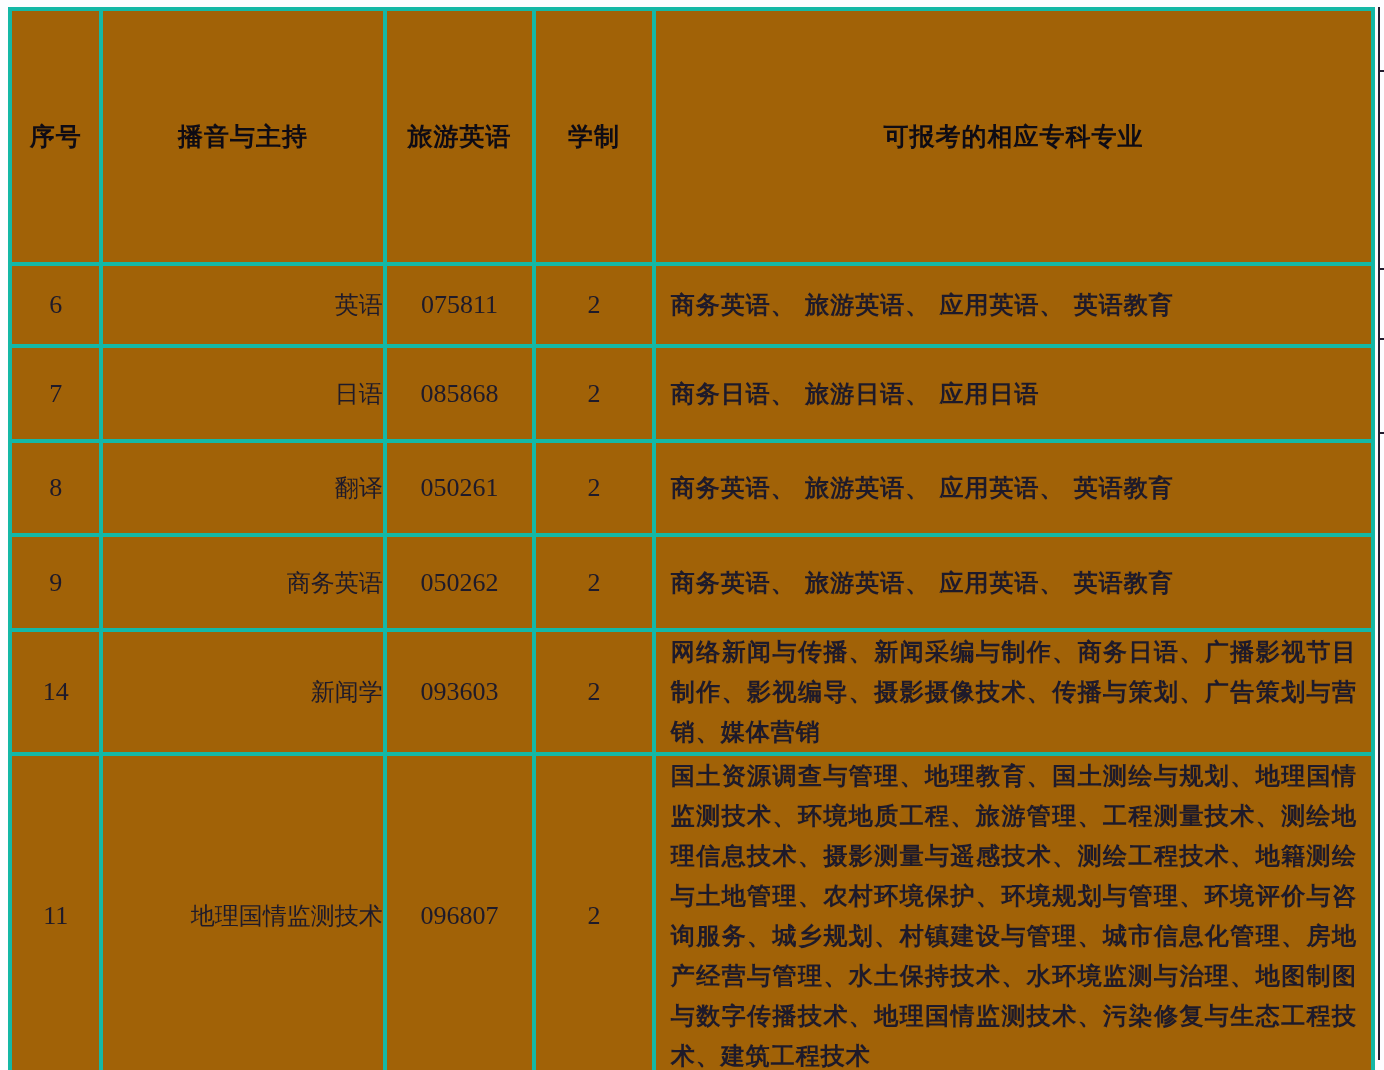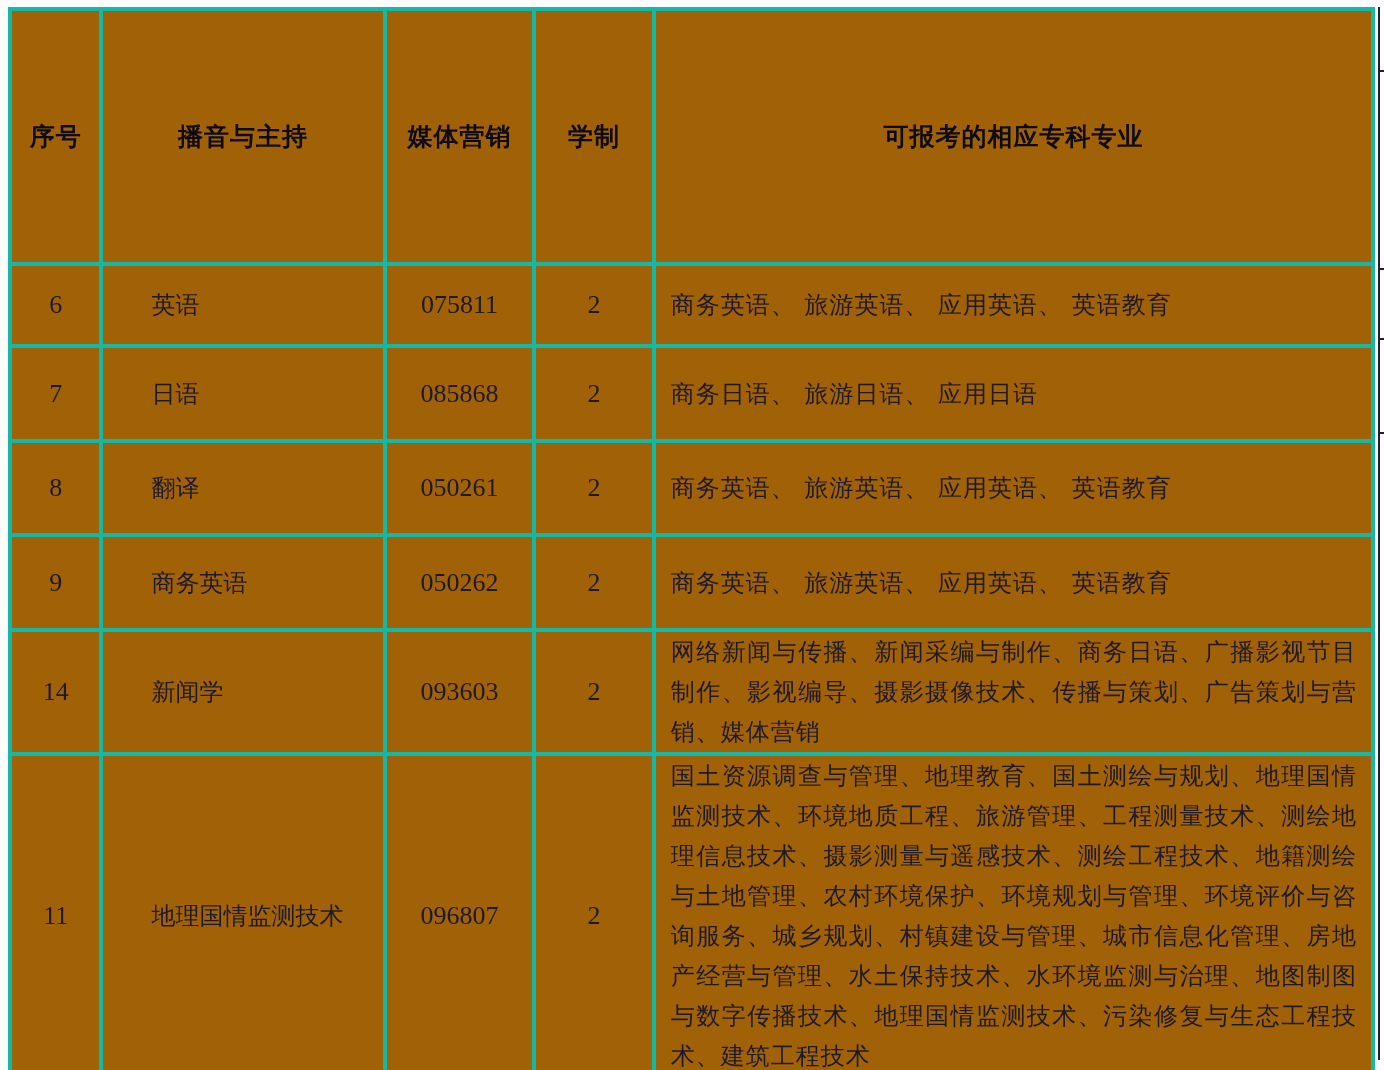--- a/index.html
+++ b/index.html
@@ -38,35 +38,36 @@
       height: 251px;
       letter-spacing: 1px;
     }
     .c-idx { width: 91px; }
     .c-name { width: 282px; }
     .c-code { width: 149px; }
     .c-years { width: 119px; }
     .c-related { width: 716px; }
 
     td.center {
-      text-align: left;
+      text-align: right;
       font-size: 24px;
       padding-left: 48px;
     }
     td.num {
       font-family: "Liberation Serif", "DejaVu Serif", serif;
       font-size: 26px;
       text-align: center;
     }
     td.related {
       font-size: 24px;
       line-height: 40px;
       padding: 0 14px 0 15px;
       text-align: justify;
       letter-spacing: 1px;
+      font-weight: bold;
     }
     td.related.spaced {
       word-spacing: 0;
     }
     tr.r6 td { height: 78px; }
     tr.r7 td { height: 91px; }
     tr.r8 td { height: 90px; }
     tr.r9 td { height: 91px; }
     tr.r10 td { height: 120px; }
     tr.r11 td { height: 318px; }
@@ -95,21 +96,21 @@
     <col class="c-idx">
     <col class="c-name">
     <col class="c-code">
     <col class="c-years">
     <col class="c-related">
   </colgroup>
   <thead>
     <tr>
       <th>序号</th>
       <th>播音与主持</th>
-      <th>媒体营销</th>
+      <th>旅游英语</th>
       <th>学制</th>
       <th>可报考的相应专科专业</th>
     </tr>
   </thead>
   <tbody>
     <tr class="r6">
       <td class="num">6</td>
       <td class="center">英语</td>
       <td class="num">075811</td>
       <td class="num">2</td>

